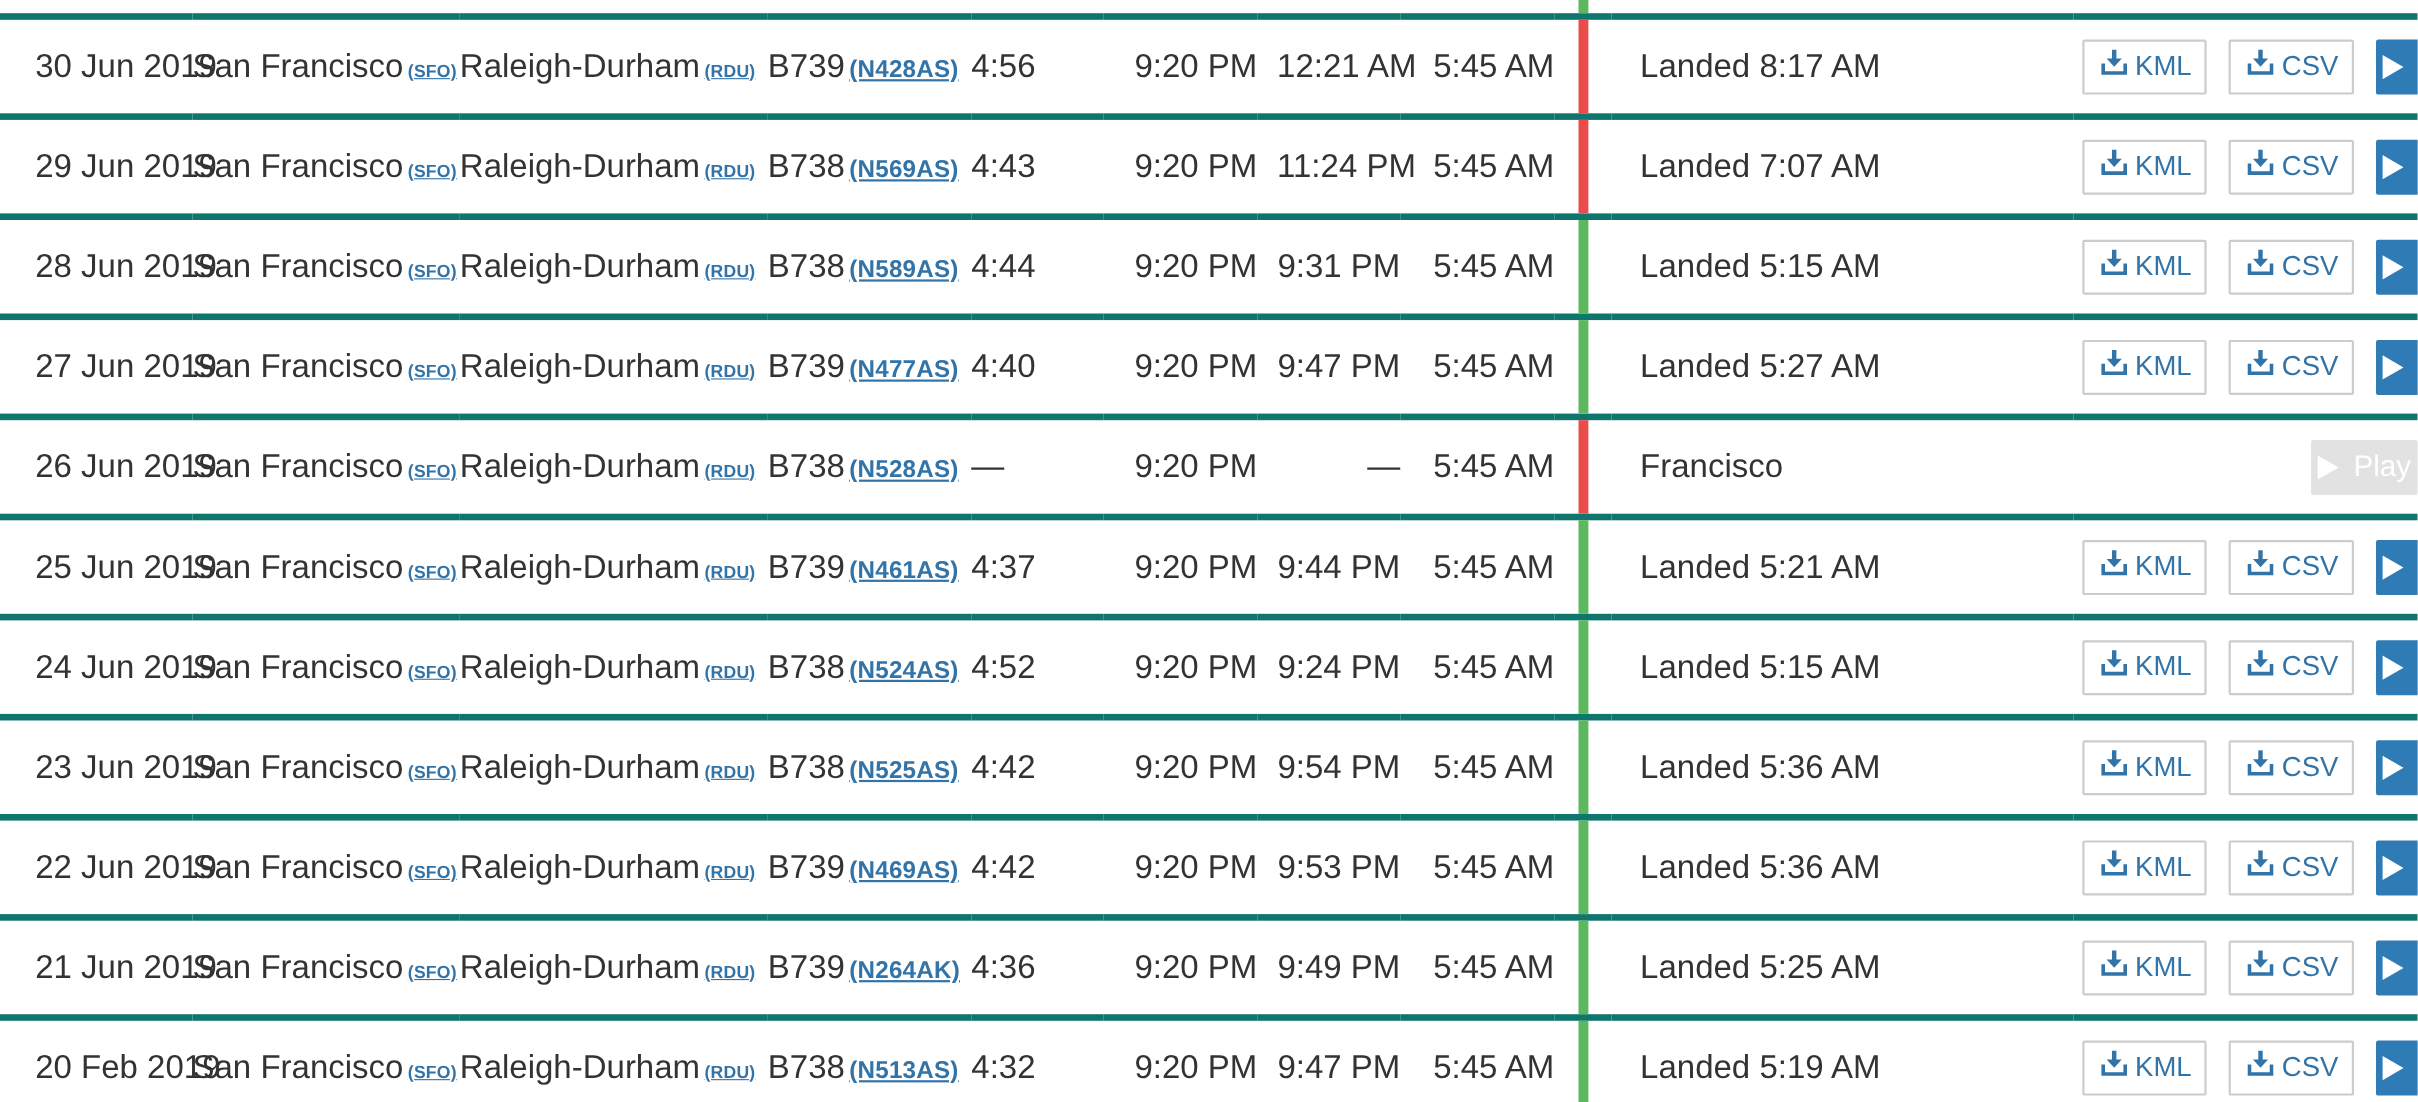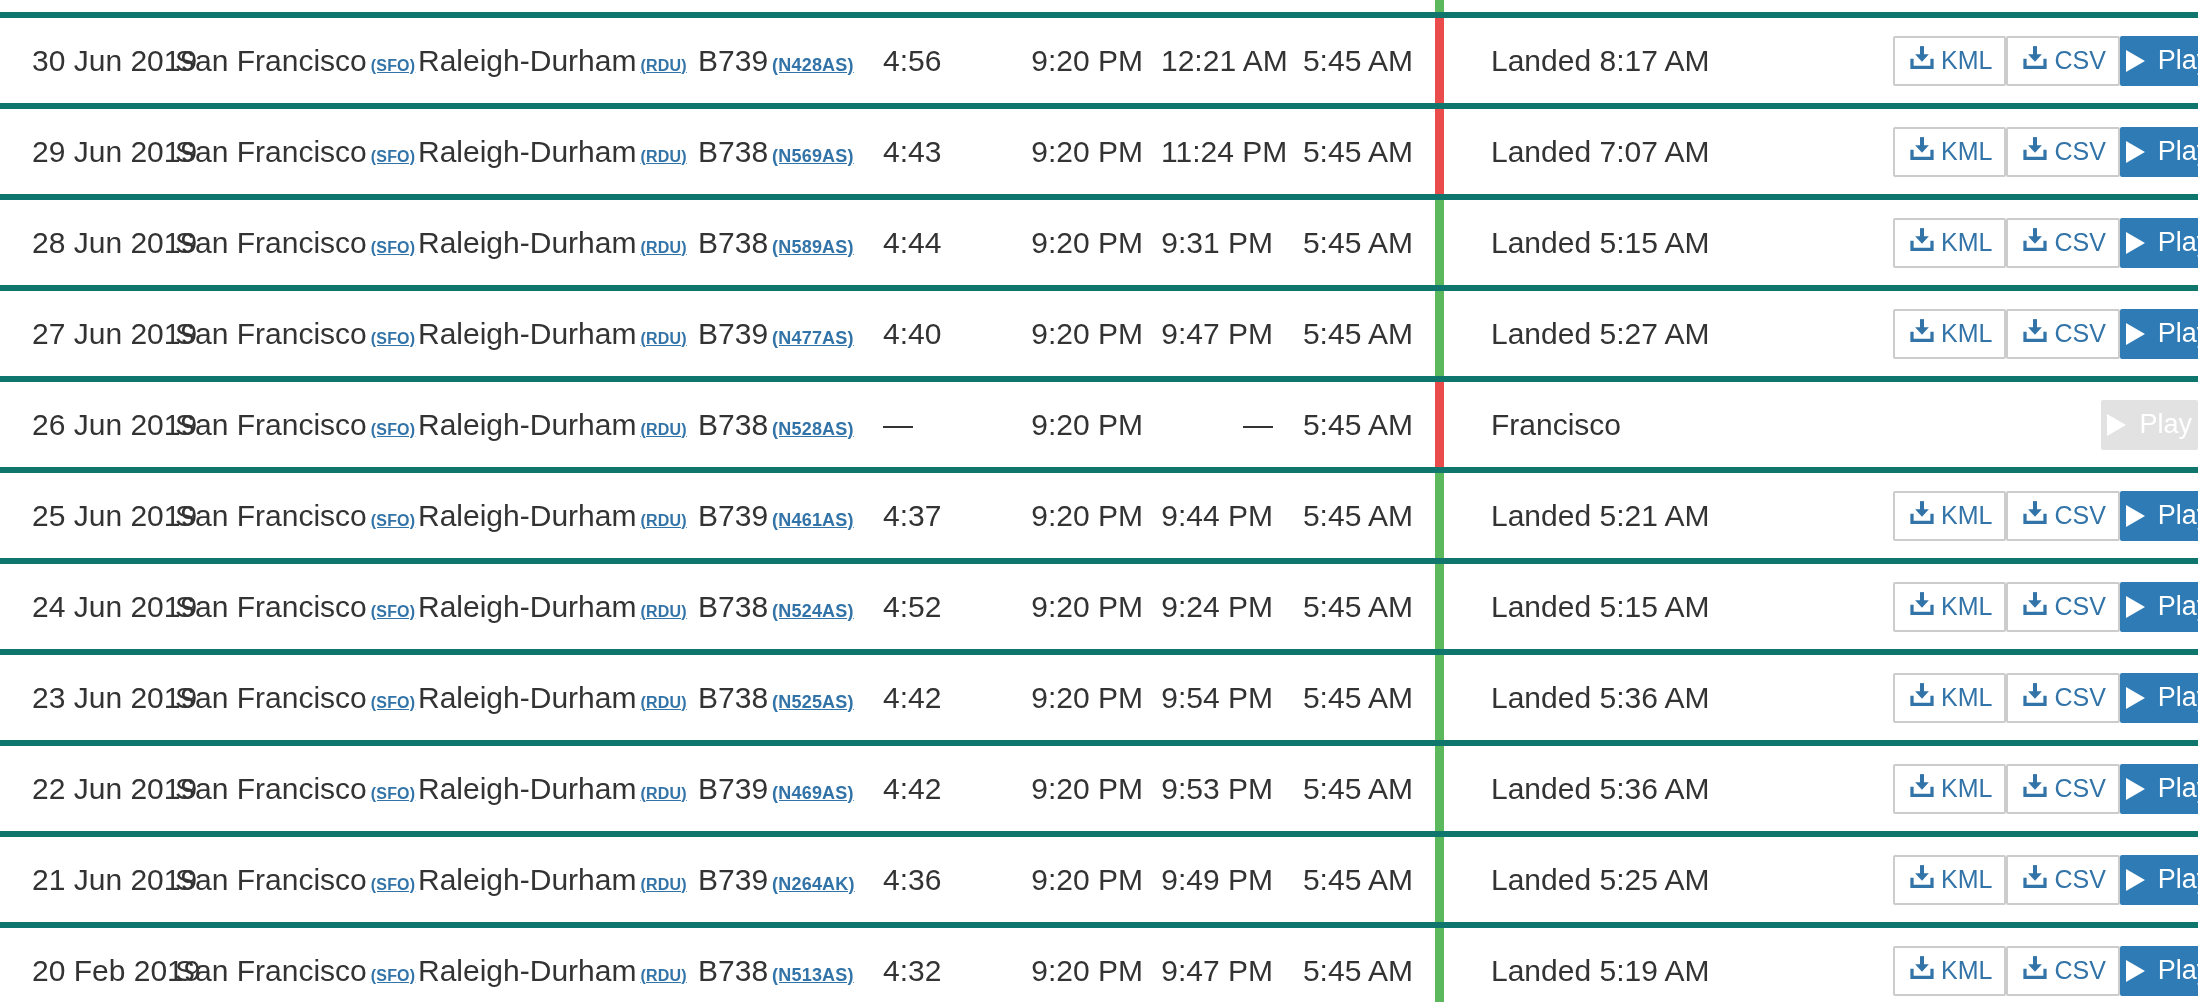--- a/index.html
+++ b/index.html
@@ -55,42 +55,42 @@
 
   .airport-code {
     color: #3273a8;
     font-size: 16px;
     font-weight: bold;
     letter-spacing: 0.2px;
     margin-left: 4px;
   }
   .tail-code {
     color: #3273a8;
-    font-size: 18px;
+    font-size: 22px;
     font-weight: bold;
     letter-spacing: 0.2px;
     margin-left: 4px;
   }
 
   
   .statusbar-cell { position: relative; }
   .status-bar {
     width: 9px;
     height: 85px;
     display: block;
     margin: 0 auto;
   }
   .status-bar.partial { height: 12px; }
 
   
   .actions {
     display: flex;
     align-items: center;
     justify-content: flex-start;
-    gap: 0;
+    gap: 20px;
     padding-left: 8px;
   }
   .btn-outline {
     display: inline-flex;
     align-items: center;
     justify-content: center;
     gap: 4px;
     height: 50px;
     padding: 0 12px;
     border: 2px solid #cccccc;

